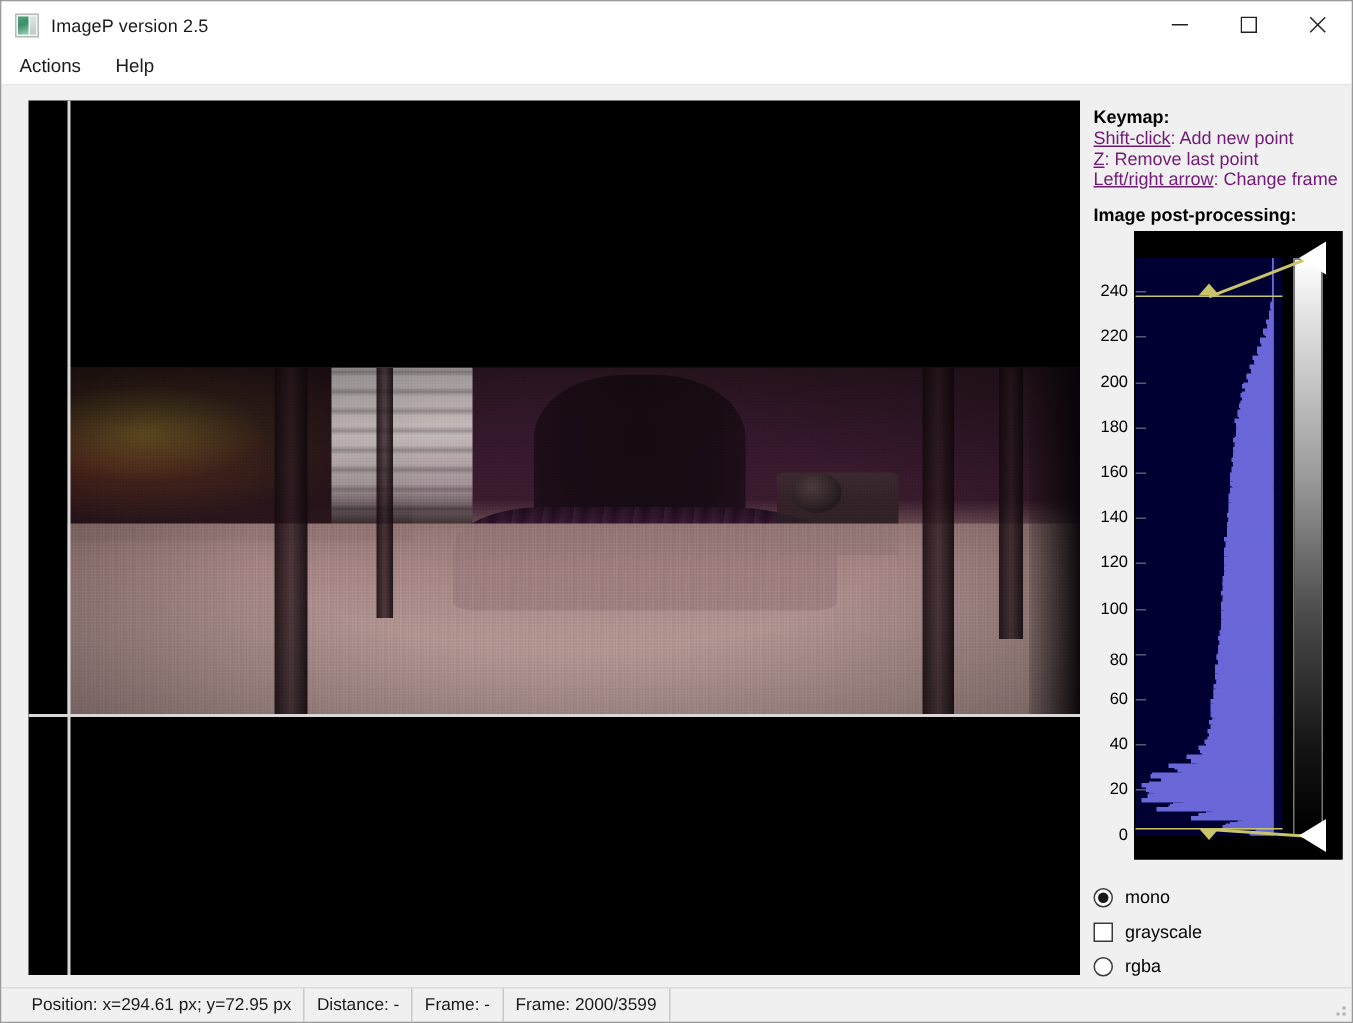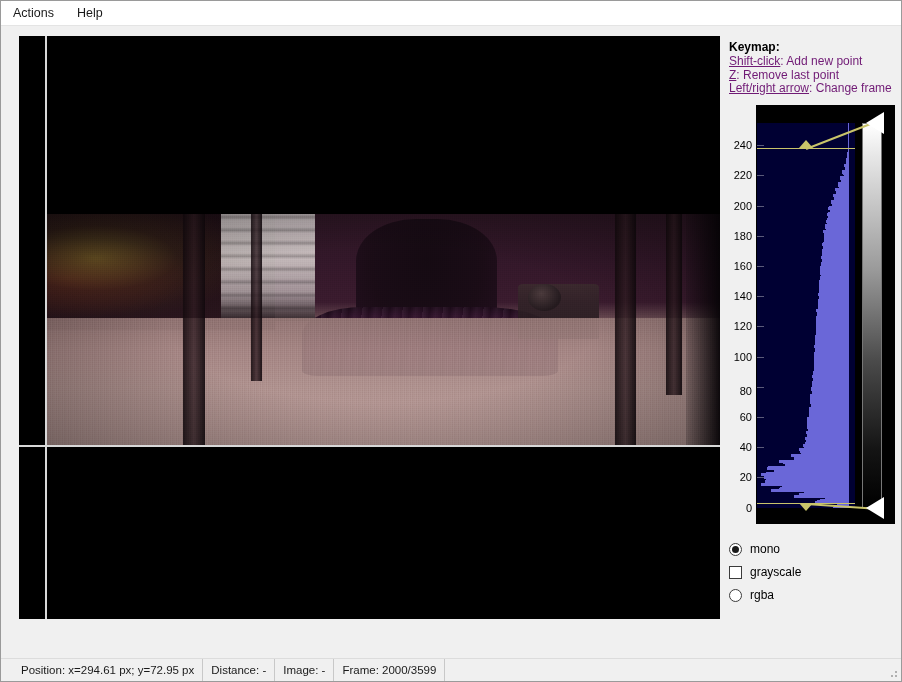--- a/index.html
+++ b/index.html
@@ -475,20 +475,42 @@
     position: absolute;
     width: 2px; height: 2px;
     background: #b0b0b0;
   }
 </style>
 </head>
 <body>
 
 <div class="window">
 
+  <div class="titlebar">
+    <div class="app-icon"></div>
+    <span class="title-text">ImageP version 2.5</span>
+    <div class="win-buttons">
+      <div class="win-btn">
+        <svg width="11" height="11" viewBox="0 0 11 11">
+            <line x1="0" y1="5.5" x2="11" y2="5.5" stroke="currentColor" stroke-width="1"></line>
+          </svg>
+      </div>
+      <div class="win-btn">
+        <svg width="11" height="11" viewBox="0 0 11 11">
+            <rect x="0.5" y="0.5" width="10" height="10" fill="none" stroke="currentColor" stroke-width="1"></rect>
+          </svg>
+      </div>
+      <div class="win-btn">
+        <svg width="11" height="11" viewBox="0 0 11 11">
+            <line x1="0.5" y1="0.5" x2="10.5" y2="10.5" stroke="currentColor" stroke-width="1"></line>
+            <line x1="10.5" y1="0.5" x2="0.5" y2="10.5" stroke="currentColor" stroke-width="1"></line>
+          </svg>
+      </div>
+    </div>
+  </div>
 
   <div class="menubar">
     <span class="menu-item">Actions</span>
     <span class="menu-item">Help</span>
   </div>
 
   <div class="content">
 
     <div class="image-panel">
       <div class="video-frame">
@@ -521,20 +543,21 @@
       </div>
       <div class="keymap-line">
         <span class="key">Z</span><span>: Remove last point</span>
       </div>
       <div class="keymap-line">
         <span class="key">Left/right arrow</span><span>: Change frame</span>
       </div>
 
       <div class="spacer-8"></div>
 
+      <div class="pp-heading">Image post-processing:</div>
 
       <div class="hist-wrap">
         <div class="hist-axis">
             <span class="tick-label" style="top: 40.6471px;">240</span>
             <span class="tick-label" style="top: 70.8431px;">220</span>
             <span class="tick-label" style="top: 101.039px;">200</span>
             <span class="tick-label" style="top: 131.235px;">180</span>
             <span class="tick-label" style="top: 161.431px;">160</span>
             <span class="tick-label" style="top: 191.627px;">140</span>
             <span class="tick-label" style="top: 221.824px;">120</span>
@@ -971,21 +994,21 @@
           <span class="opt-label">rgba</span>
         </div>
       </div>
 
     </div>
   </div>
 
   <div class="statusbar">
     <span class="status-cell">Position: x=294.61 px; y=72.95 px</span>
     <span class="status-cell">Distance: -</span>
-    <span class="status-cell">Image: -</span>
+    <span class="status-cell">Frame: -</span>
     <span class="status-cell">Frame: 2000/3599</span>
     <span class="grip">
       <i style="left:9px;top:9px"></i>
         <i style="left:5px;top:9px"></i>
         <i style="left:9px;top:5px"></i>
     </span>
   </div>
 
 </div>
 

